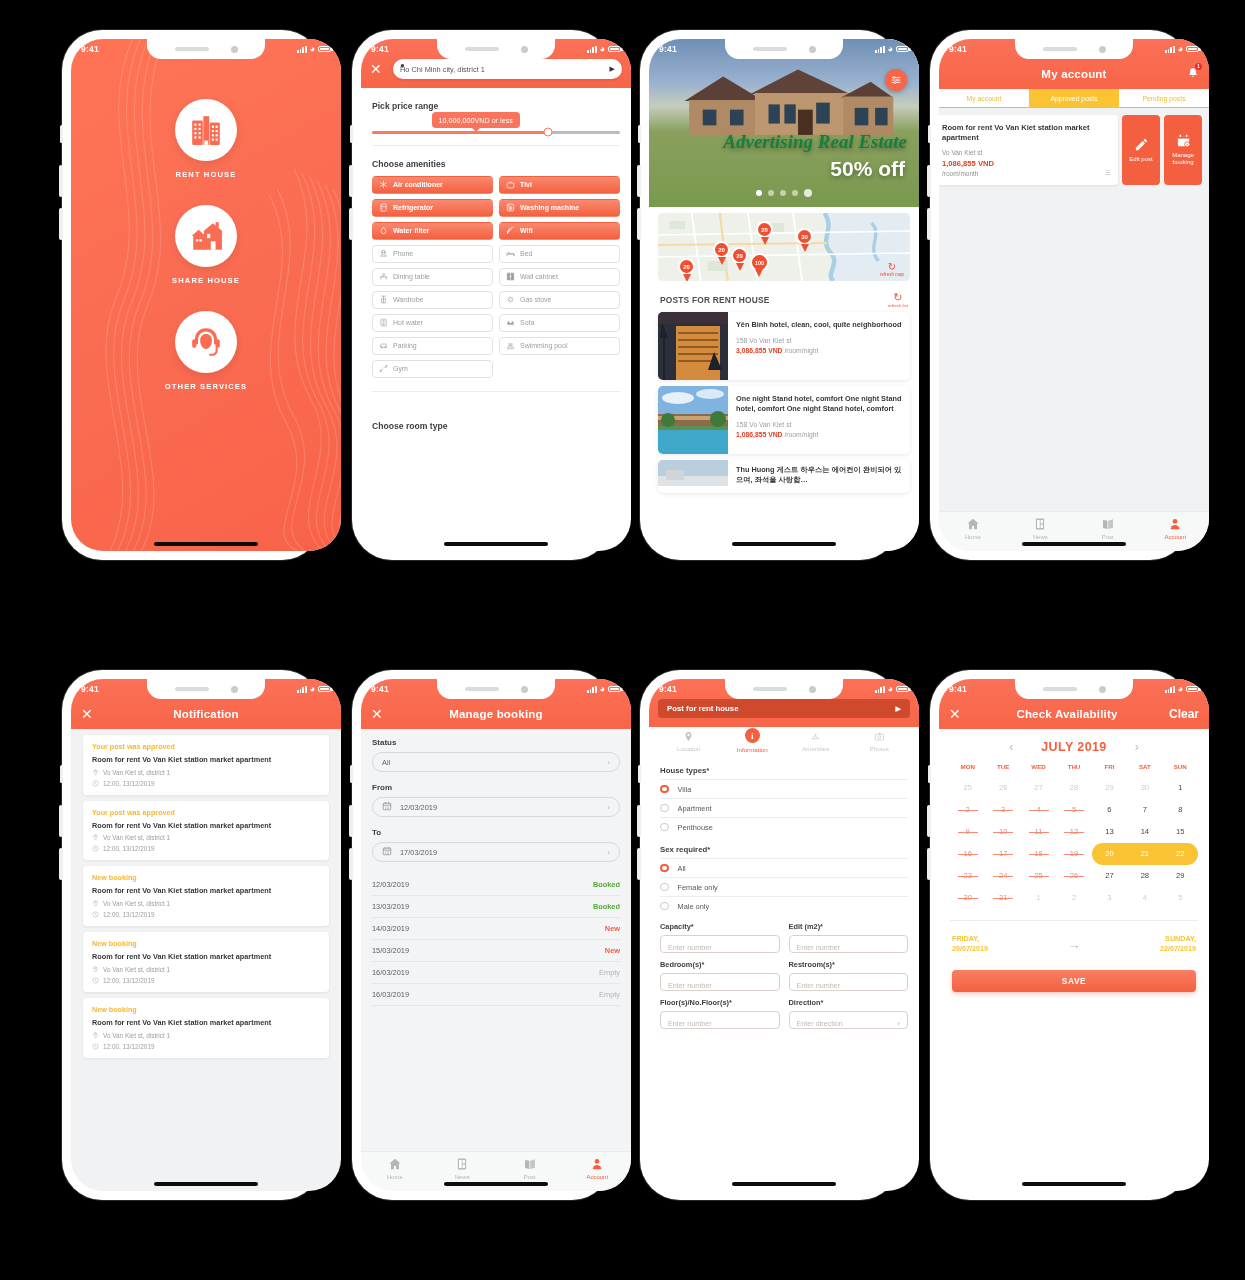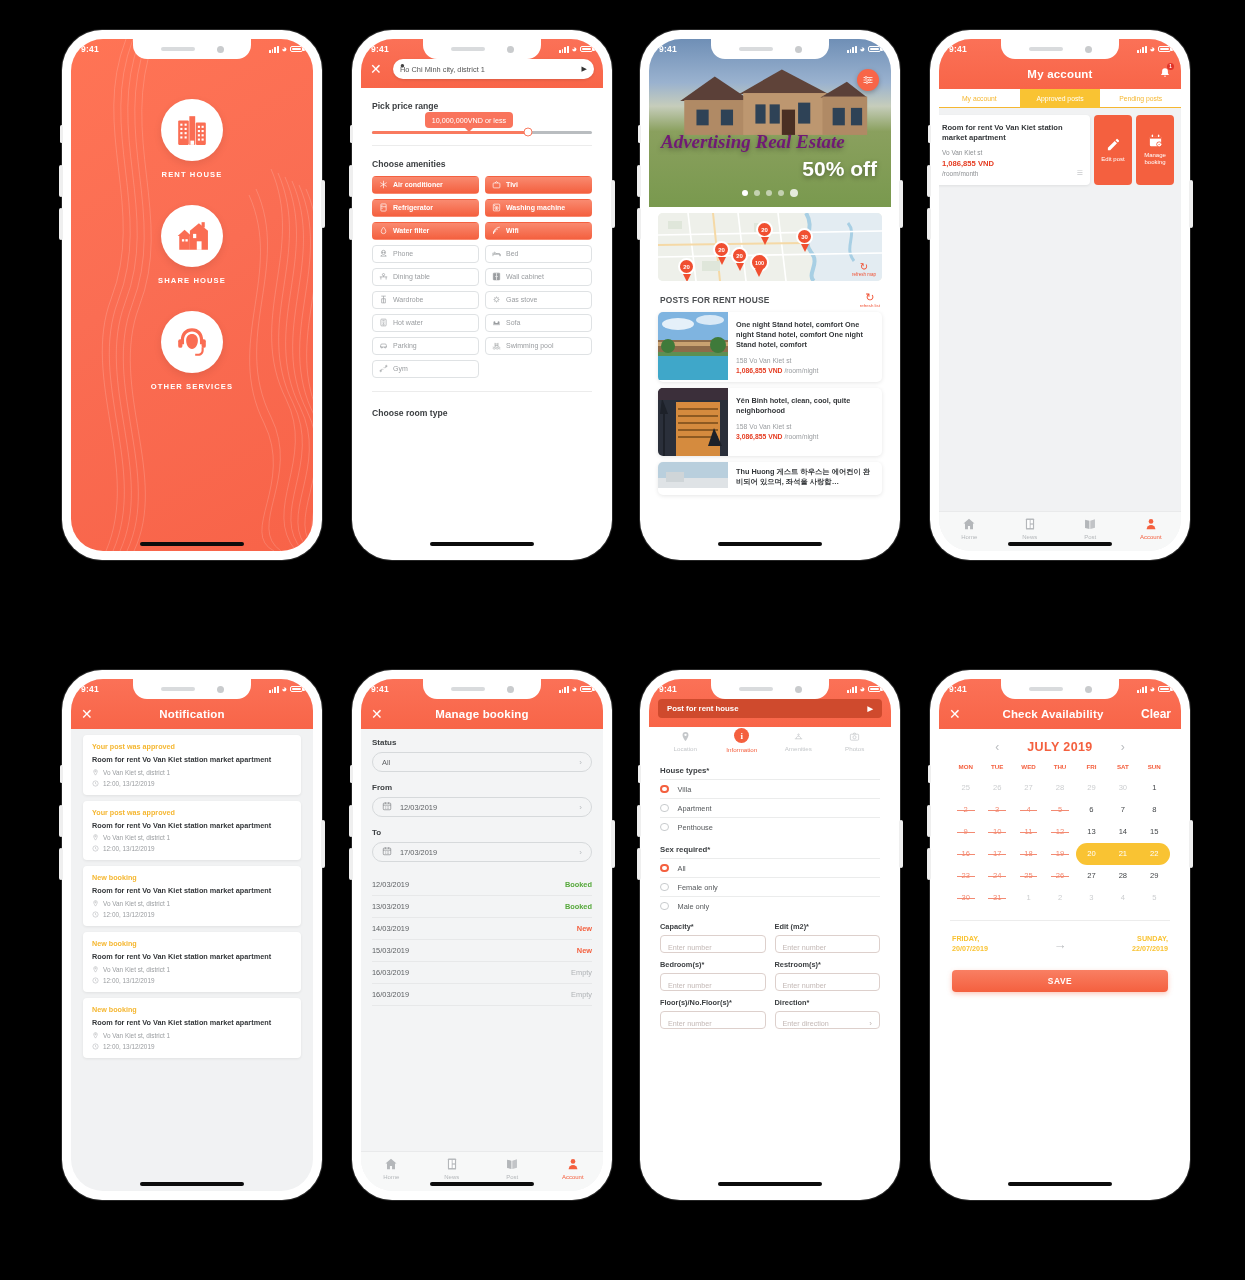--- a/index.html
+++ b/index.html
@@ -20,21 +20,21 @@
     box-shadow: 0 0 0 1px rgba(255,255,255,.15);
     padding: 9px;
   }
   .phone::before, .phone::after { content:""; position:absolute; background:#f3f3f3; border-radius:2px; }
   .btn-l1 { position:absolute; left:-2px; top:95px; width:3px; height:18px; background:#efefef; border-radius:2px; }
   .btn-l2 { position:absolute; left:-3px; top:135px; width:4px; height:32px; background:#efefef; border-radius:2px; }
   .btn-l3 { position:absolute; left:-3px; top:178px; width:4px; height:32px; background:#efefef; border-radius:2px; }
   .btn-r1 { position:absolute; right:-3px; top:150px; width:4px; height:48px; background:#efefef; border-radius:2px; }
 
   .screen {
-    position: relative; width: 242px; height: 512px;
+    position: relative; width: 270px; height: 512px;
     border-radius: 32px; overflow: hidden; background: #fff;
   }
   .notch {
     position: absolute; left: 50%; transform: translateX(-50%); top: 0;
     width: 118px; height: 20px; background: #fff;
     border-bottom-left-radius: 14px; border-bottom-right-radius: 14px;
     z-index: 40; display: flex; align-items: center; justify-content: center; gap: 22px;
   }
   .notch .spk { width: 34px; height: 4px; background: #d9dbdd; border-radius: 3px; }
   .notch .cam { width: 7px; height: 7px; background: #c9cbcd; border-radius: 50%; }
@@ -100,30 +100,30 @@
   .track .fill { position:absolute; left:0; top:0; bottom:0; width:71%; background:#f97a5f; border-radius:2px;}
   .knob { position:absolute; left:71%; top:50%; transform:translate(-50%,-50%); width:9px;height:9px;
     background:#fff; border:1.6px solid #f97a5f; border-radius:50%; }
   .divider { height:1px; background:#ececec; margin:11px 0 0; }
   .amen-grid { display:grid; grid-template-columns:1fr 1fr; gap:5px 6px; margin-top:7px; }
   .amen { height:18px; border-radius:4px; display:flex; align-items:center; gap:5px; padding:0 6px;
     font-size:7px; border:1px solid #dfe2e4; color:#9a9da0; background:#fff; }
   .amen.on { background:linear-gradient(180deg,#f98a70,#f4603f); border-color:transparent; color:#fff; font-weight:bold; }
   .amen .ic { width:9px; height:9px; flex:none; display:flex; align-items:center; justify-content:center; }
   .amen .ic svg { width:9px; height:9px; }
-  .s2-foot { font-size:8.6px; font-weight:bold; color:#3d4043; margin-top:16px; }
+  .s2-foot { font-size:8.6px; font-weight:bold; color:#3d4043; margin-top:29px; }
 
   
   .s3 { height:100%; background:#fff; overflow:hidden; position:relative; }
   .hero { height:168px; position:relative; overflow:hidden; }
   .hero .sky { position:absolute; inset:0; background:linear-gradient(180deg,#6f8fb6 0%,#9ab2cf 26%,#c6cdbb 40%,#8aa05e 55%,#79994e 100%); }
   .hero .house { position:absolute; left:8%; top:20px; width:84%; height:96px; }
-  .hero-title { position:absolute; left:12px; right:12px; top:92px; color:#701a75;
+  .hero-title { position:absolute; left:12px; right:12px; top:92px; color:#15803d;
     font-family:"Liberation Serif", serif; font-style:italic; font-weight:bold;
-    font-size:19px; text-shadow:0 2px 5px rgba(0,0,0,.35); }
+    font-size:19px; text-shadow:0 2px 5px rgba(0,0,0,.35);text-align:right; }
   .hero-sub { position:absolute; right:14px; top:118px; color:#fff; font-size:21px; font-weight:bold;
     text-shadow:0 2px 5px rgba(0,0,0,.35); }
   .hero-dots { position:absolute; bottom:10px; left:50%; transform:translateX(-50%); display:flex; gap:6px; align-items:center; }
   .hero-dots i { width:6px;height:6px;border-radius:50%;background:rgba(255,255,255,.55); display:block;}
   .hero-dots i.active { background:#fff; }
   .hero-dots i.big { width:8px;height:8px;background:rgba(255,255,255,.8); }
   .fab { position:absolute; right:12px; top:30px; width:22px; height:22px; border-radius:50%;
     background:#f86548; display:flex; align-items:center; justify-content:center; box-shadow:0 2px 5px rgba(0,0,0,.25); }
   .fab svg{width:12px;height:12px;stroke:#fff;stroke-width:1.5;fill:none;}
   .mapbox { margin:6px 9px 0; height:68px; border-radius:5px; overflow:hidden; position:relative; background:#eef0e9; }
@@ -723,41 +723,20 @@
           <h3>POSTS FOR RENT HOUSE</h3>
           <div class="refresh-list">
             <div class="ring">↻</div>
             <div>refresh list</div>
           </div>
         </div>
 
         <div class="post-card">
           <div class="post-thumb">
             <svg viewBox="0 0 70 68" preserveAspectRatio="none">
-                <rect width="70" height="30" fill="#7fb4e0"></rect>
-                <ellipse cx="20" cy="12" rx="16" ry="6" fill="#ffffff" opacity=".8"></ellipse>
-                <ellipse cx="52" cy="8" rx="14" ry="5" fill="#ffffff" opacity=".7"></ellipse>
-                <rect y="28" width="70" height="14" fill="#8d6b4a"></rect>
-                <rect y="30" width="70" height="4" fill="#c9a271"></rect>
-                <rect y="42" width="70" height="26" fill="#3fa7c9"></rect>
-                <rect y="40" width="70" height="4" fill="#5d8f52"></rect>
-                <circle cx="10" cy="34" r="7" fill="#3f7a3a"></circle>
-                <circle cx="60" cy="33" r="8" fill="#3f7a3a"></circle>
-              </svg>
-          </div>
-          <div class="post-body">
-            <div class="post-title">One night Stand hotel, comfort One night Stand hotel, comfort One night Stand hotel, comfort</div>
-            <div class="post-addr">158 Vo Van Kiet st</div>
-            <div class="post-price"><b>1,086,855 VND</b> <span>/room/night</span></div>
-          </div>
-        </div>
-
-        <div class="post-card">
-          <div class="post-thumb">
-            <svg viewBox="0 0 70 68" preserveAspectRatio="none">
                 <rect width="70" height="68" fill="#2a2f3a"></rect>
                 <rect x="18" y="14" width="44" height="54" fill="#d58b3e"></rect>
                 <g fill="#8d5a22">
                   <rect x="20" y="20" width="40" height="2"></rect>
                   <rect x="20" y="27" width="40" height="2"></rect>
                   <rect x="20" y="34" width="40" height="2"></rect>
                   <rect x="20" y="41" width="40" height="2"></rect>
                   <rect x="20" y="48" width="40" height="2"></rect>
                 </g>
                 <path d="M4 10 L10 26 L2 26 Z" fill="#1d2129"></path>
@@ -767,20 +746,41 @@
               </svg>
           </div>
           <div class="post-body">
             <div class="post-title">Yên Binh hotel, clean, cool, quite neighborhood</div>
             <div class="post-addr">158 Vo Van Kiet st</div>
             <div class="post-price"><b>3,086,855 VND</b> <span>/room/night</span></div>
           </div>
         </div>
 
         <div class="post-card">
+          <div class="post-thumb">
+            <svg viewBox="0 0 70 68" preserveAspectRatio="none">
+                <rect width="70" height="30" fill="#7fb4e0"></rect>
+                <ellipse cx="20" cy="12" rx="16" ry="6" fill="#ffffff" opacity=".8"></ellipse>
+                <ellipse cx="52" cy="8" rx="14" ry="5" fill="#ffffff" opacity=".7"></ellipse>
+                <rect y="28" width="70" height="14" fill="#8d6b4a"></rect>
+                <rect y="30" width="70" height="4" fill="#c9a271"></rect>
+                <rect y="42" width="70" height="26" fill="#3fa7c9"></rect>
+                <rect y="40" width="70" height="4" fill="#5d8f52"></rect>
+                <circle cx="10" cy="34" r="7" fill="#3f7a3a"></circle>
+                <circle cx="60" cy="33" r="8" fill="#3f7a3a"></circle>
+              </svg>
+          </div>
+          <div class="post-body">
+            <div class="post-title">One night Stand hotel, comfort One night Stand hotel, comfort One night Stand hotel, comfort</div>
+            <div class="post-addr">158 Vo Van Kiet st</div>
+            <div class="post-price"><b>1,086,855 VND</b> <span>/room/night</span></div>
+          </div>
+        </div>
+
+        <div class="post-card">
           <div class="post-thumb" style="height:26px">
             <svg viewBox="0 0 70 26" preserveAspectRatio="none">
                 <rect width="70" height="26" fill="#b9cfdd"></rect>
                 <rect y="16" width="70" height="10" fill="#dfe3e6"></rect>
                 <rect x="8" y="10" width="18" height="10" fill="#cfd5d8"></rect>
               </svg>
           </div>
           <div class="post-body" style="padding-top:5px">
             <div class="post-title">Thu Huong 게스트 하우스는 에어컨이 완비되어 있으며, 좌석을 사랑합…</div>
           </div>

